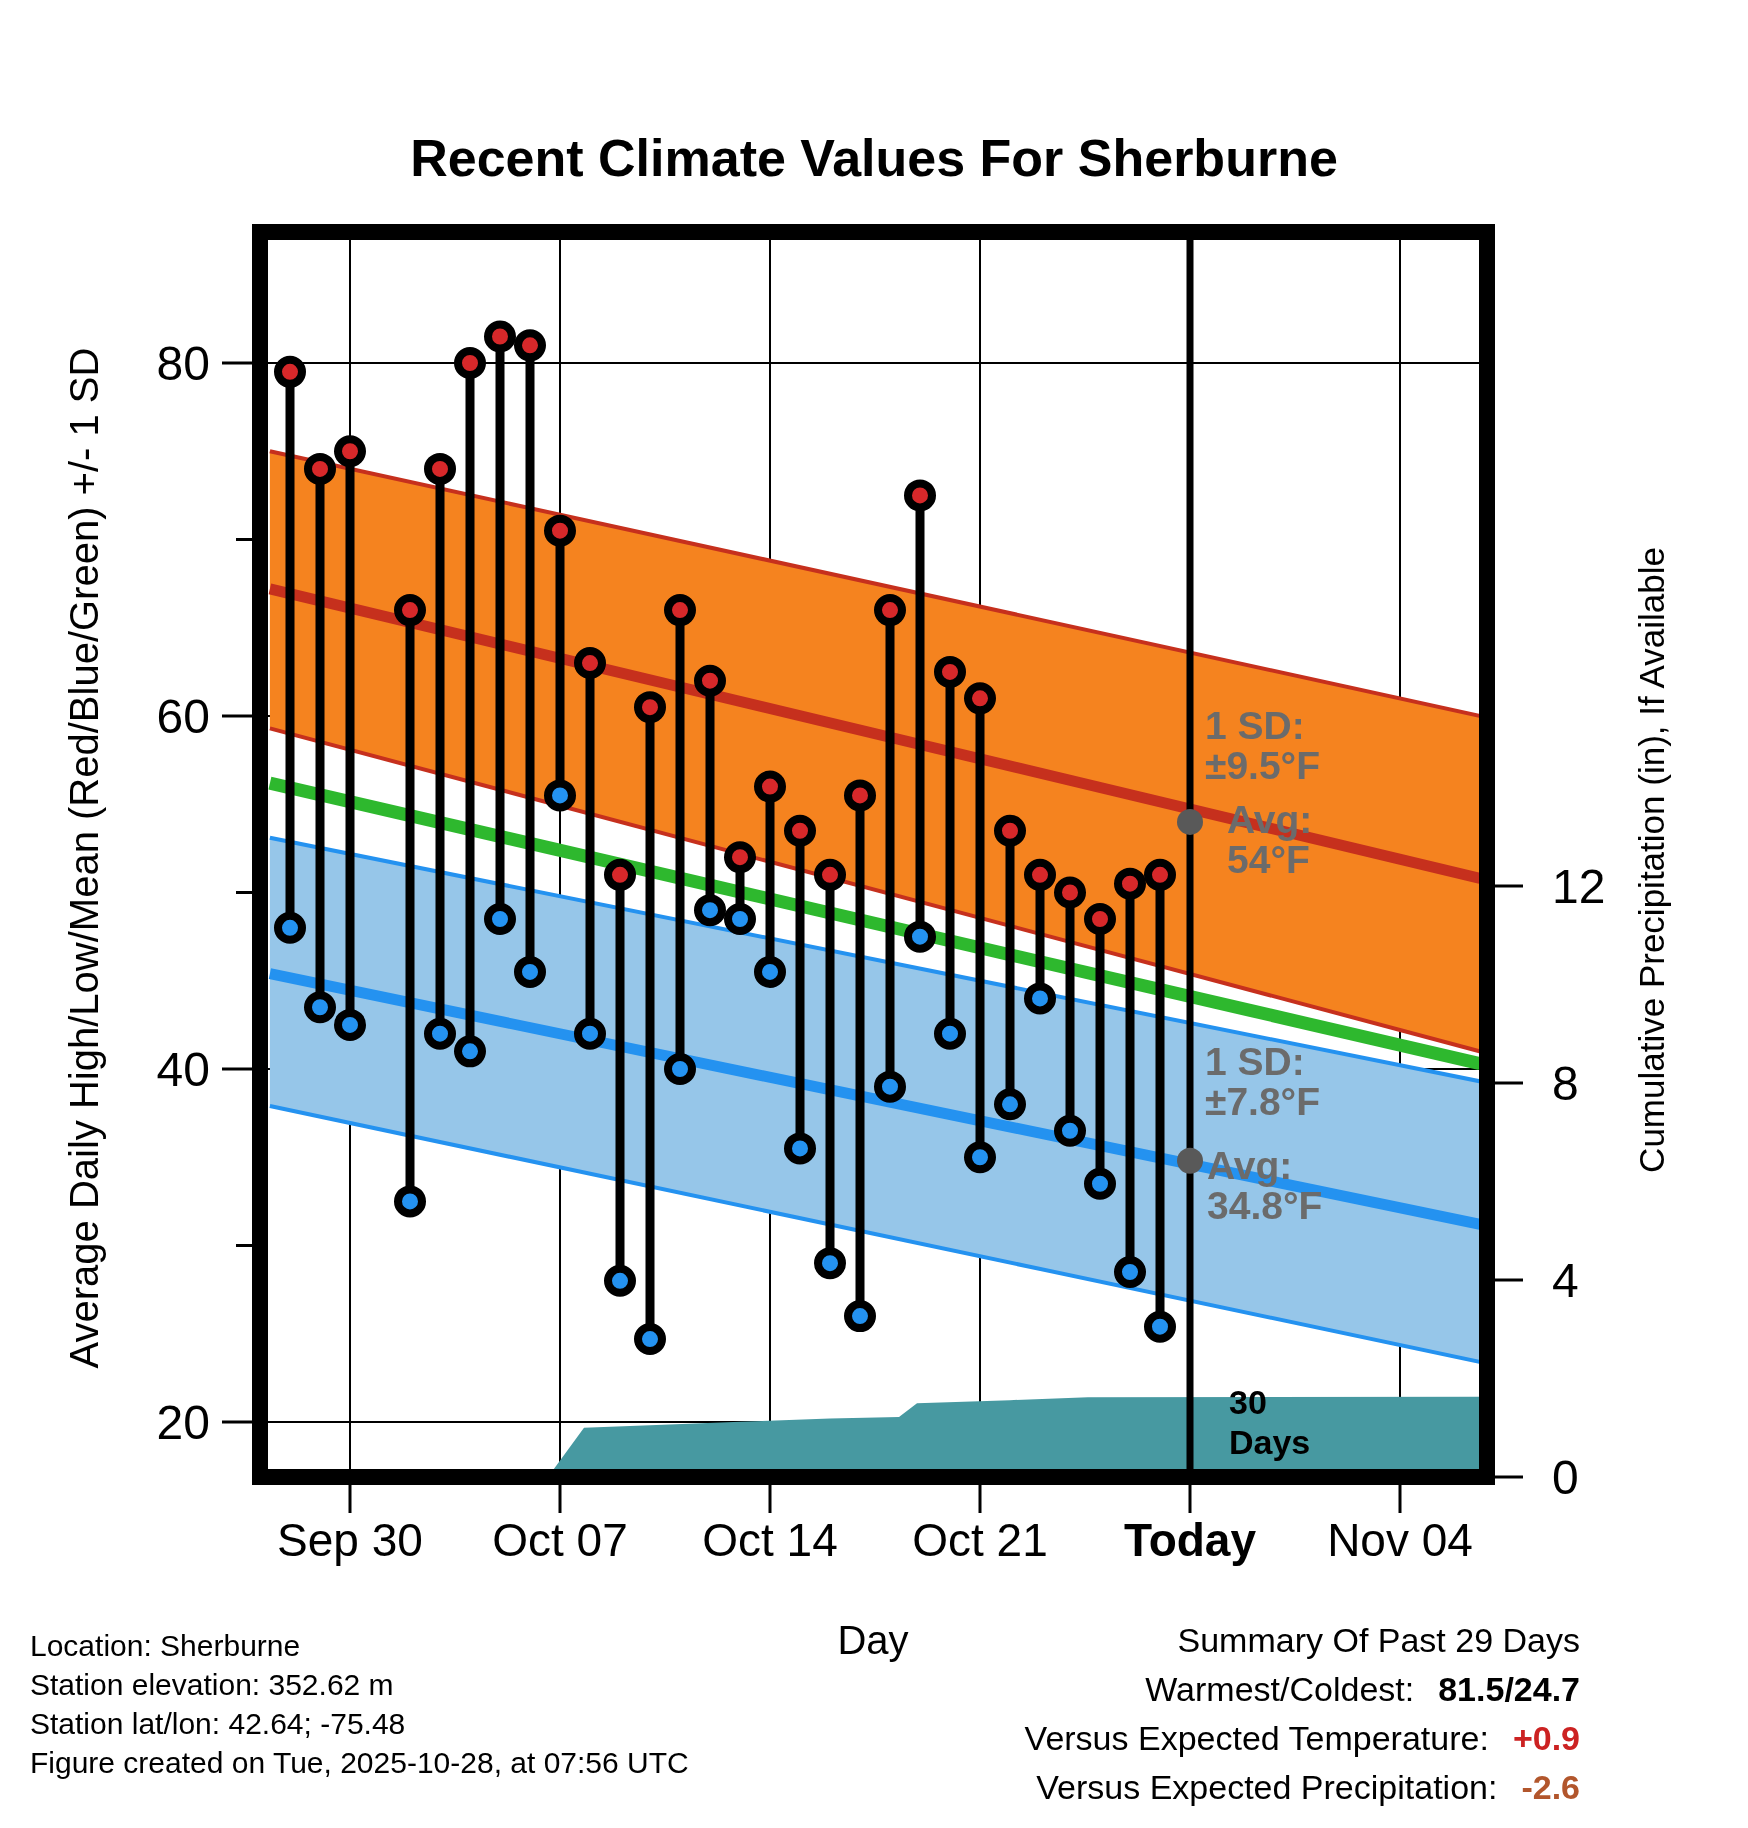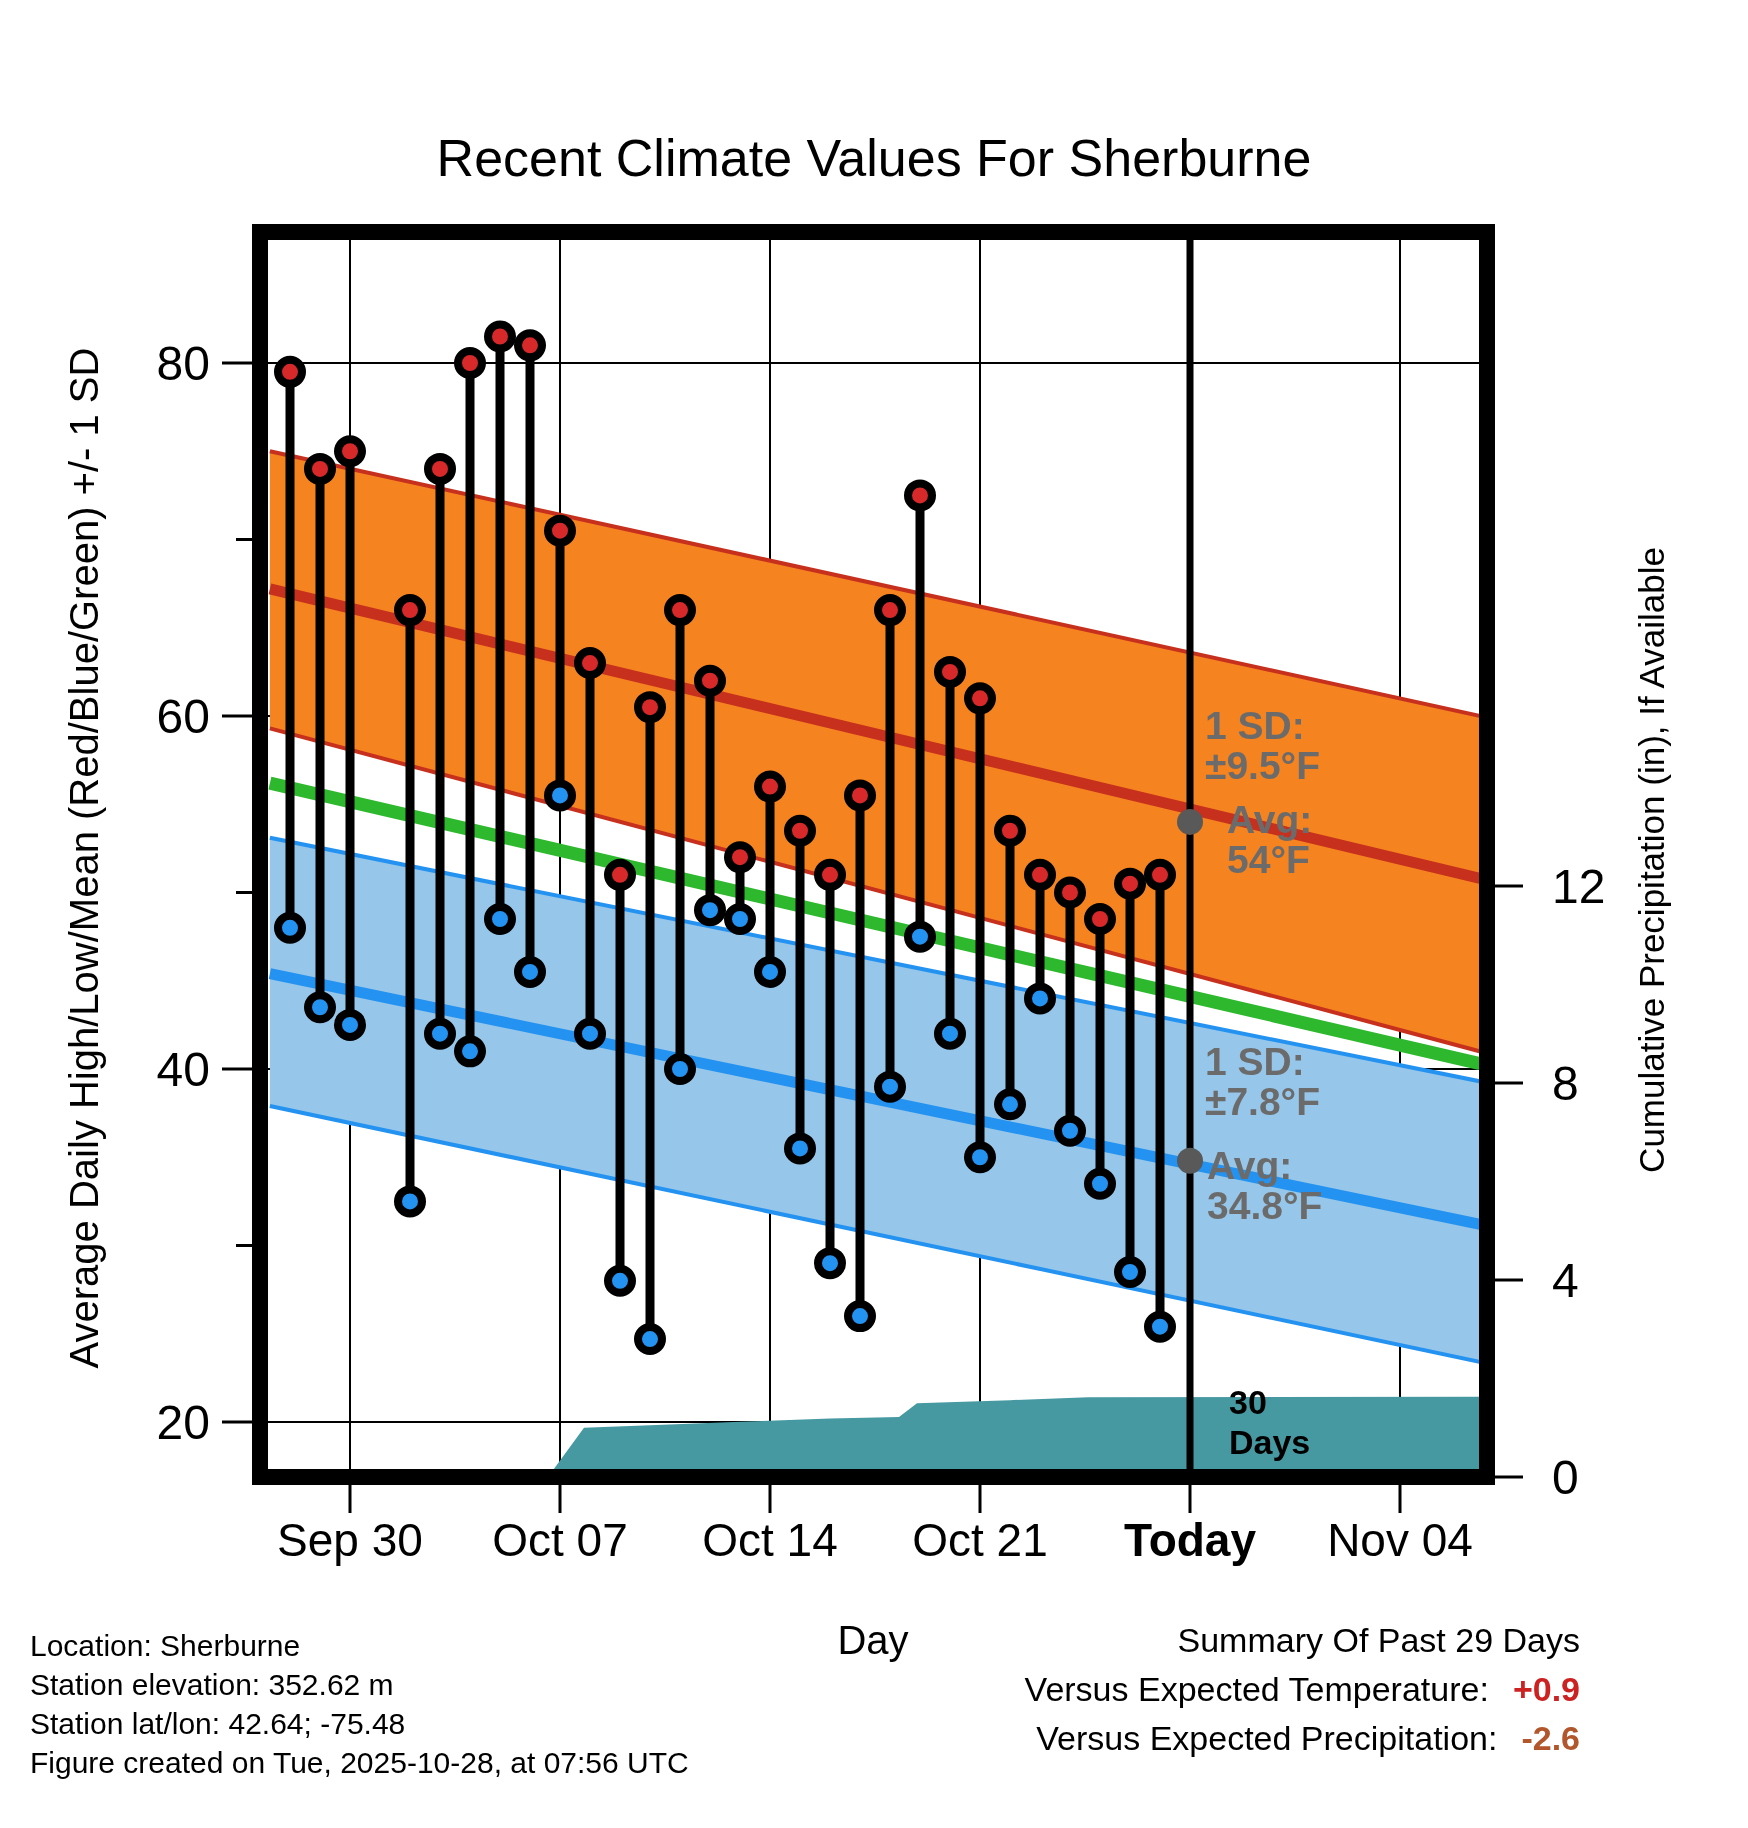--- a/index.html
+++ b/index.html
@@ -1,19 +1,19 @@
 <!DOCTYPE html>
 <html><head>
 <meta charset="utf-8">
 <style>
   html,body{margin:0;padding:0;background:#fff;}
   .figure{position:relative;width:1748px;height:1828px;background:#ffffff;
           font-family:"Liberation Sans",sans-serif;color:#000;overflow:hidden;}
   .abs{position:absolute;white-space:nowrap;}
-  .chart-title{left:0;right:0;top:128px;text-align:center;font-size:52px;font-weight:400;}
+  .chart-title{left:0;right:0;top:128px;text-align:center;font-size:52px;font-weight:700;}
   .yleft-title{left:84px;top:858px;transform:translate(-50%,-50%) rotate(-90deg);font-size:40px;}
   .yright-title{left:1652px;top:860px;transform:translate(-50%,-50%) rotate(-90deg);font-size:35px;}
   .x-title{left:873px;top:1618px;transform:translateX(-50%);font-size:40px;text-align:right;}
   .anno{color:#6b6b6b;font-weight:700;font-size:39px;line-height:40px;}
   .anno div{white-space:nowrap;}
   .window-label{color:#000;font-weight:700;font-size:34px;line-height:40px;}
   .footer-left{left:30px;top:1626px;font-size:30px;line-height:39px;}
   .summary{right:168px;top:1616px;text-align:right;font-size:34px;line-height:49px;}
   .summary .srow{display:flex;justify-content:flex-end;gap:24px;}
   .summary .val{font-weight:700;}
@@ -205,20 +205,24 @@
   <div class="abs footer-left">
     <div>Location: Sherburne</div>
     <div>Station elevation: 352.62 m</div>
     <div>Station lat/lon: 42.64; -75.48</div>
     <div>Figure created on Tue, 2025-10-28, at 07:56 UTC</div>
   </div>
 
   <div class="abs summary">
     <div>Summary Of Past 29 Days</div>
     <div class="srow">
+      <span>Warmest/Coldest:</span>
+      <span class="val">81.5/24.7</span>
+    </div>
+    <div class="srow">
       <span>Versus Expected Temperature:</span>
       <span class="val" style="color:#cc2222">+0.9</span>
     </div>
     <div class="srow">
       <span>Versus Expected Precipitation:</span>
       <span class="val" style="color:#b2562c">-2.6</span>
     </div>
   </div>
 
 </div>

